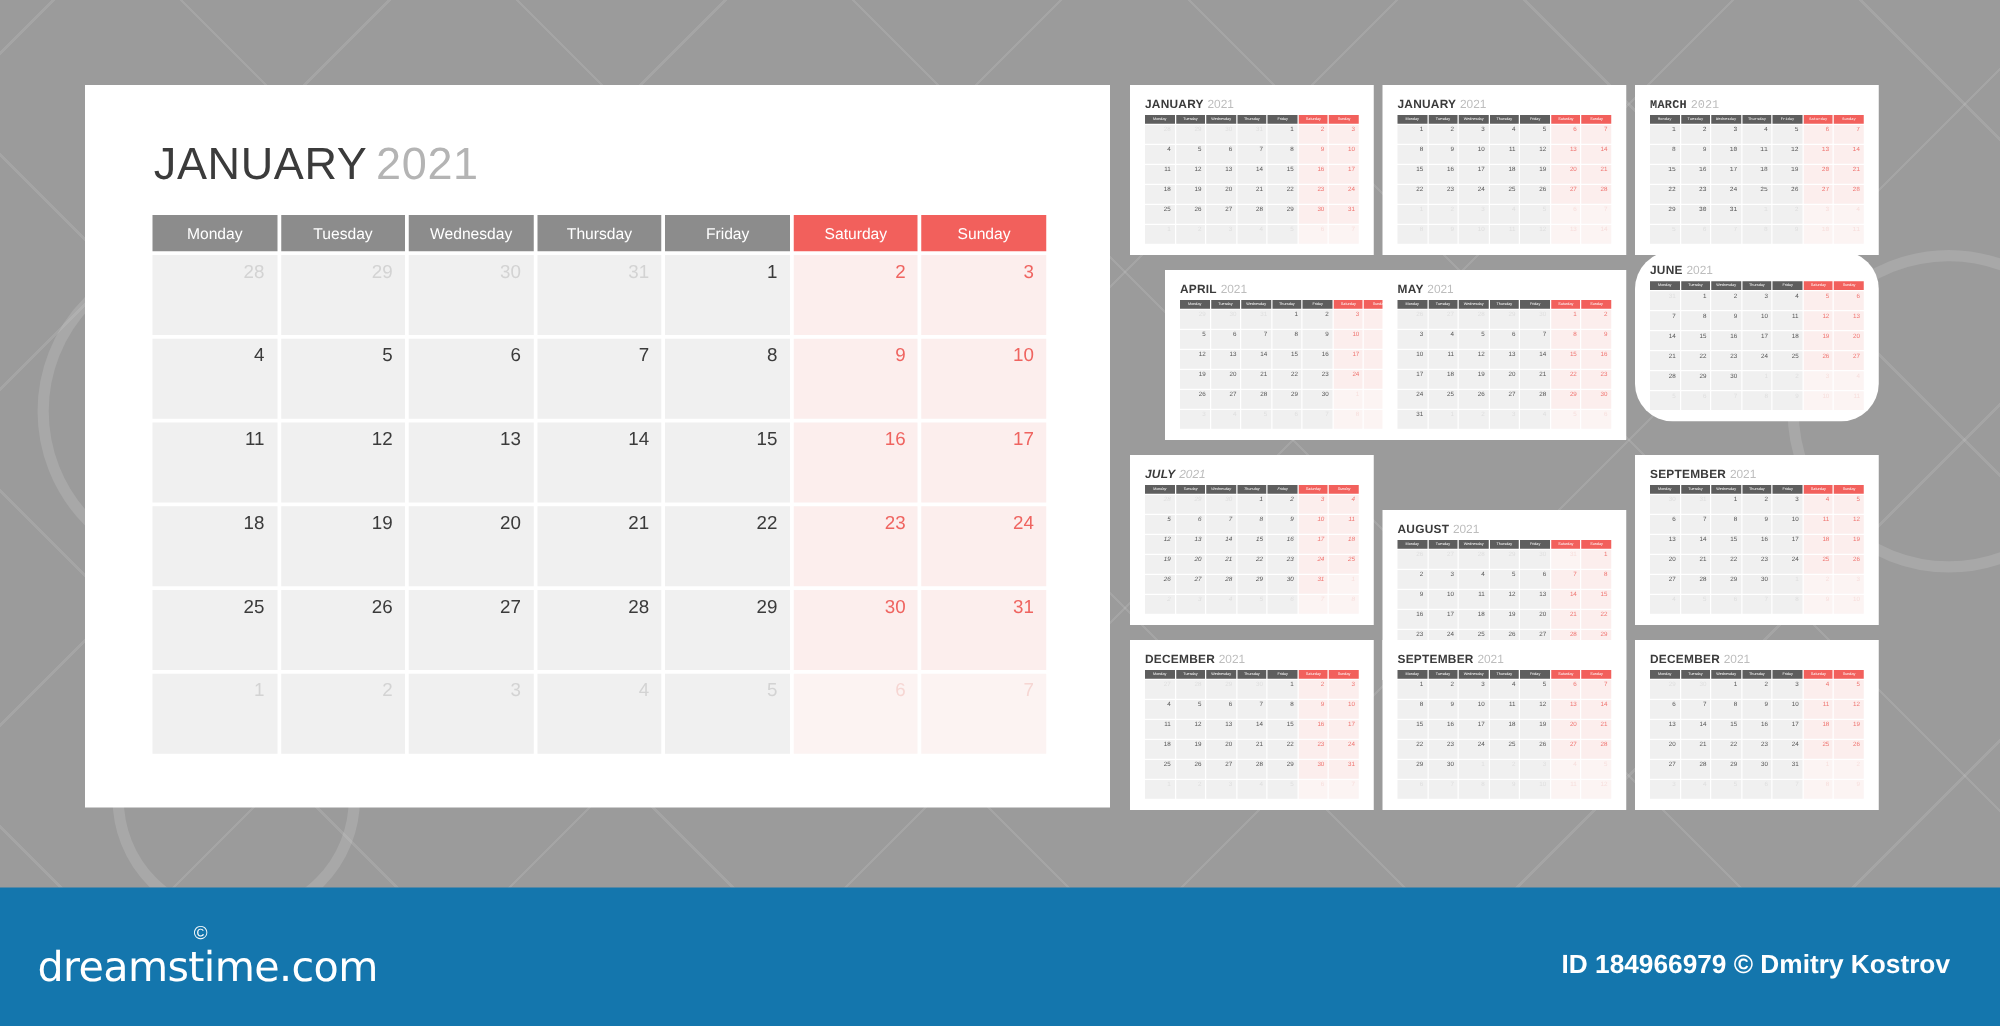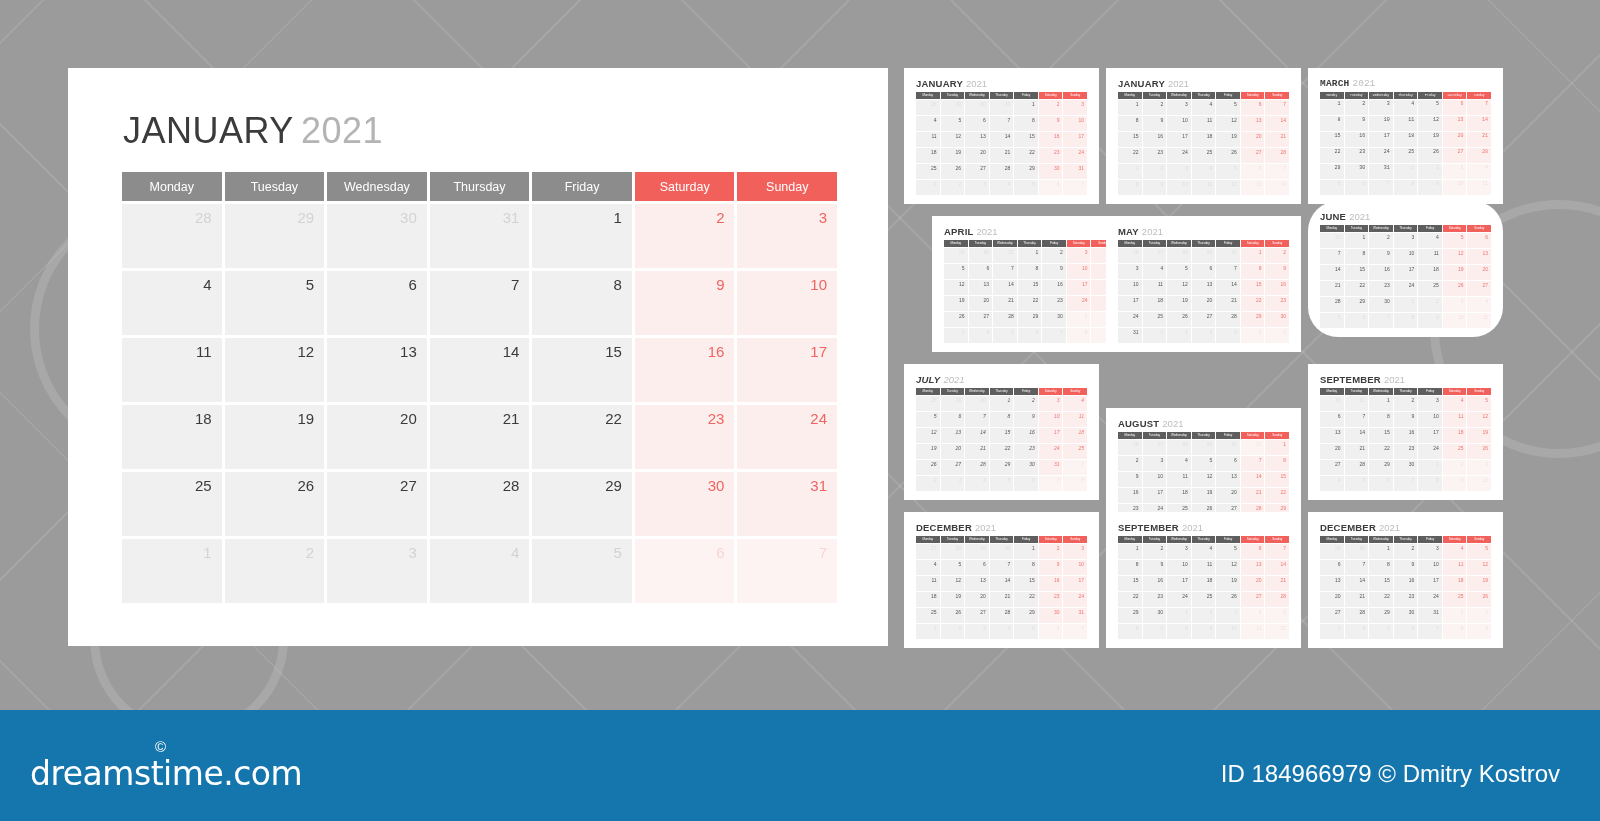--- a/index.html
+++ b/index.html
@@ -188,22 +188,22 @@
   #footer-reg {
     position: absolute;
     left: 155px; top: 28px;
     color: #ffffff;
     font-size: 15px;
   }
   #footer-credit {
     position: absolute;
     right: 40px; top: 50px;
     color: #ffffff;
-    font-size: 24px;
-    font-weight: 400;
+    font-size: 21px;
+    font-weight: 700;
     white-space: nowrap;
   }
 </style>
 </head>
 <body>
 
 <div id="stage">
   <div class="wm-swirl" style="left:560px;top:230px;width:200px;height:200px;"></div>
   <div class="wm-swirl" style="left:560px;top:260px;width:140px;height:140px;"></div>
   <div class="wm-swirl" style="left:30px;top:200px;width:240px;height:240px;"></div>

